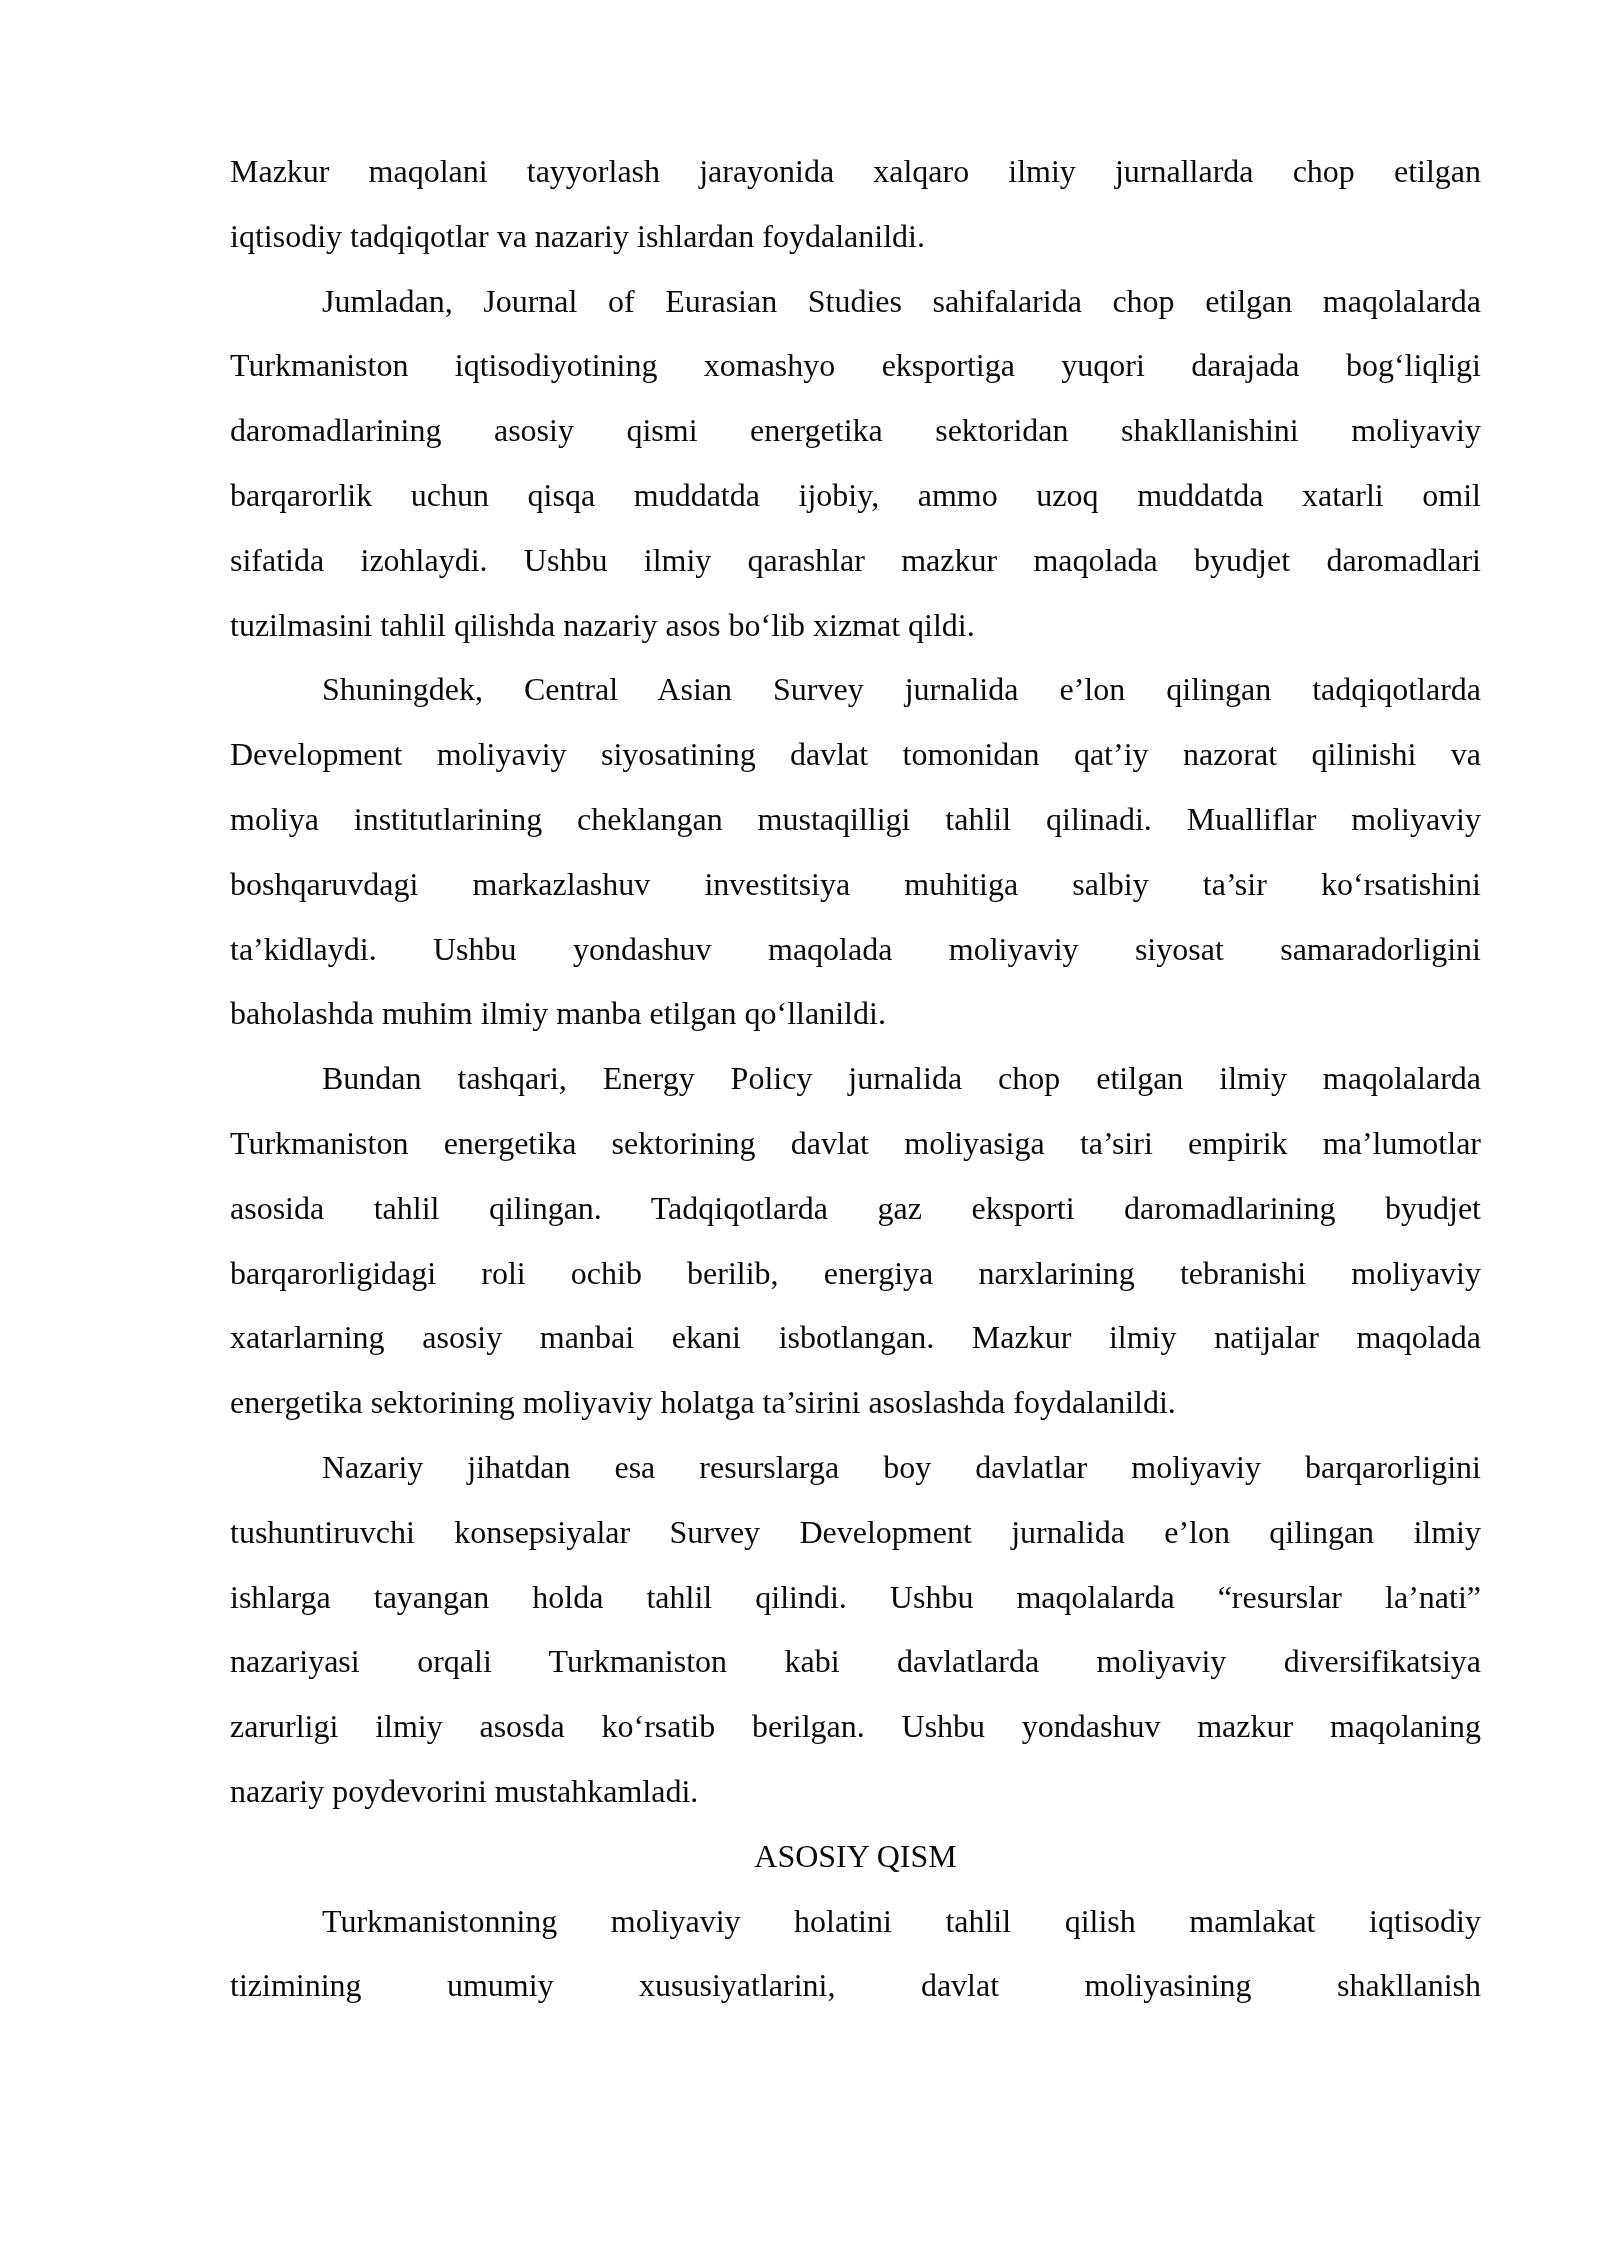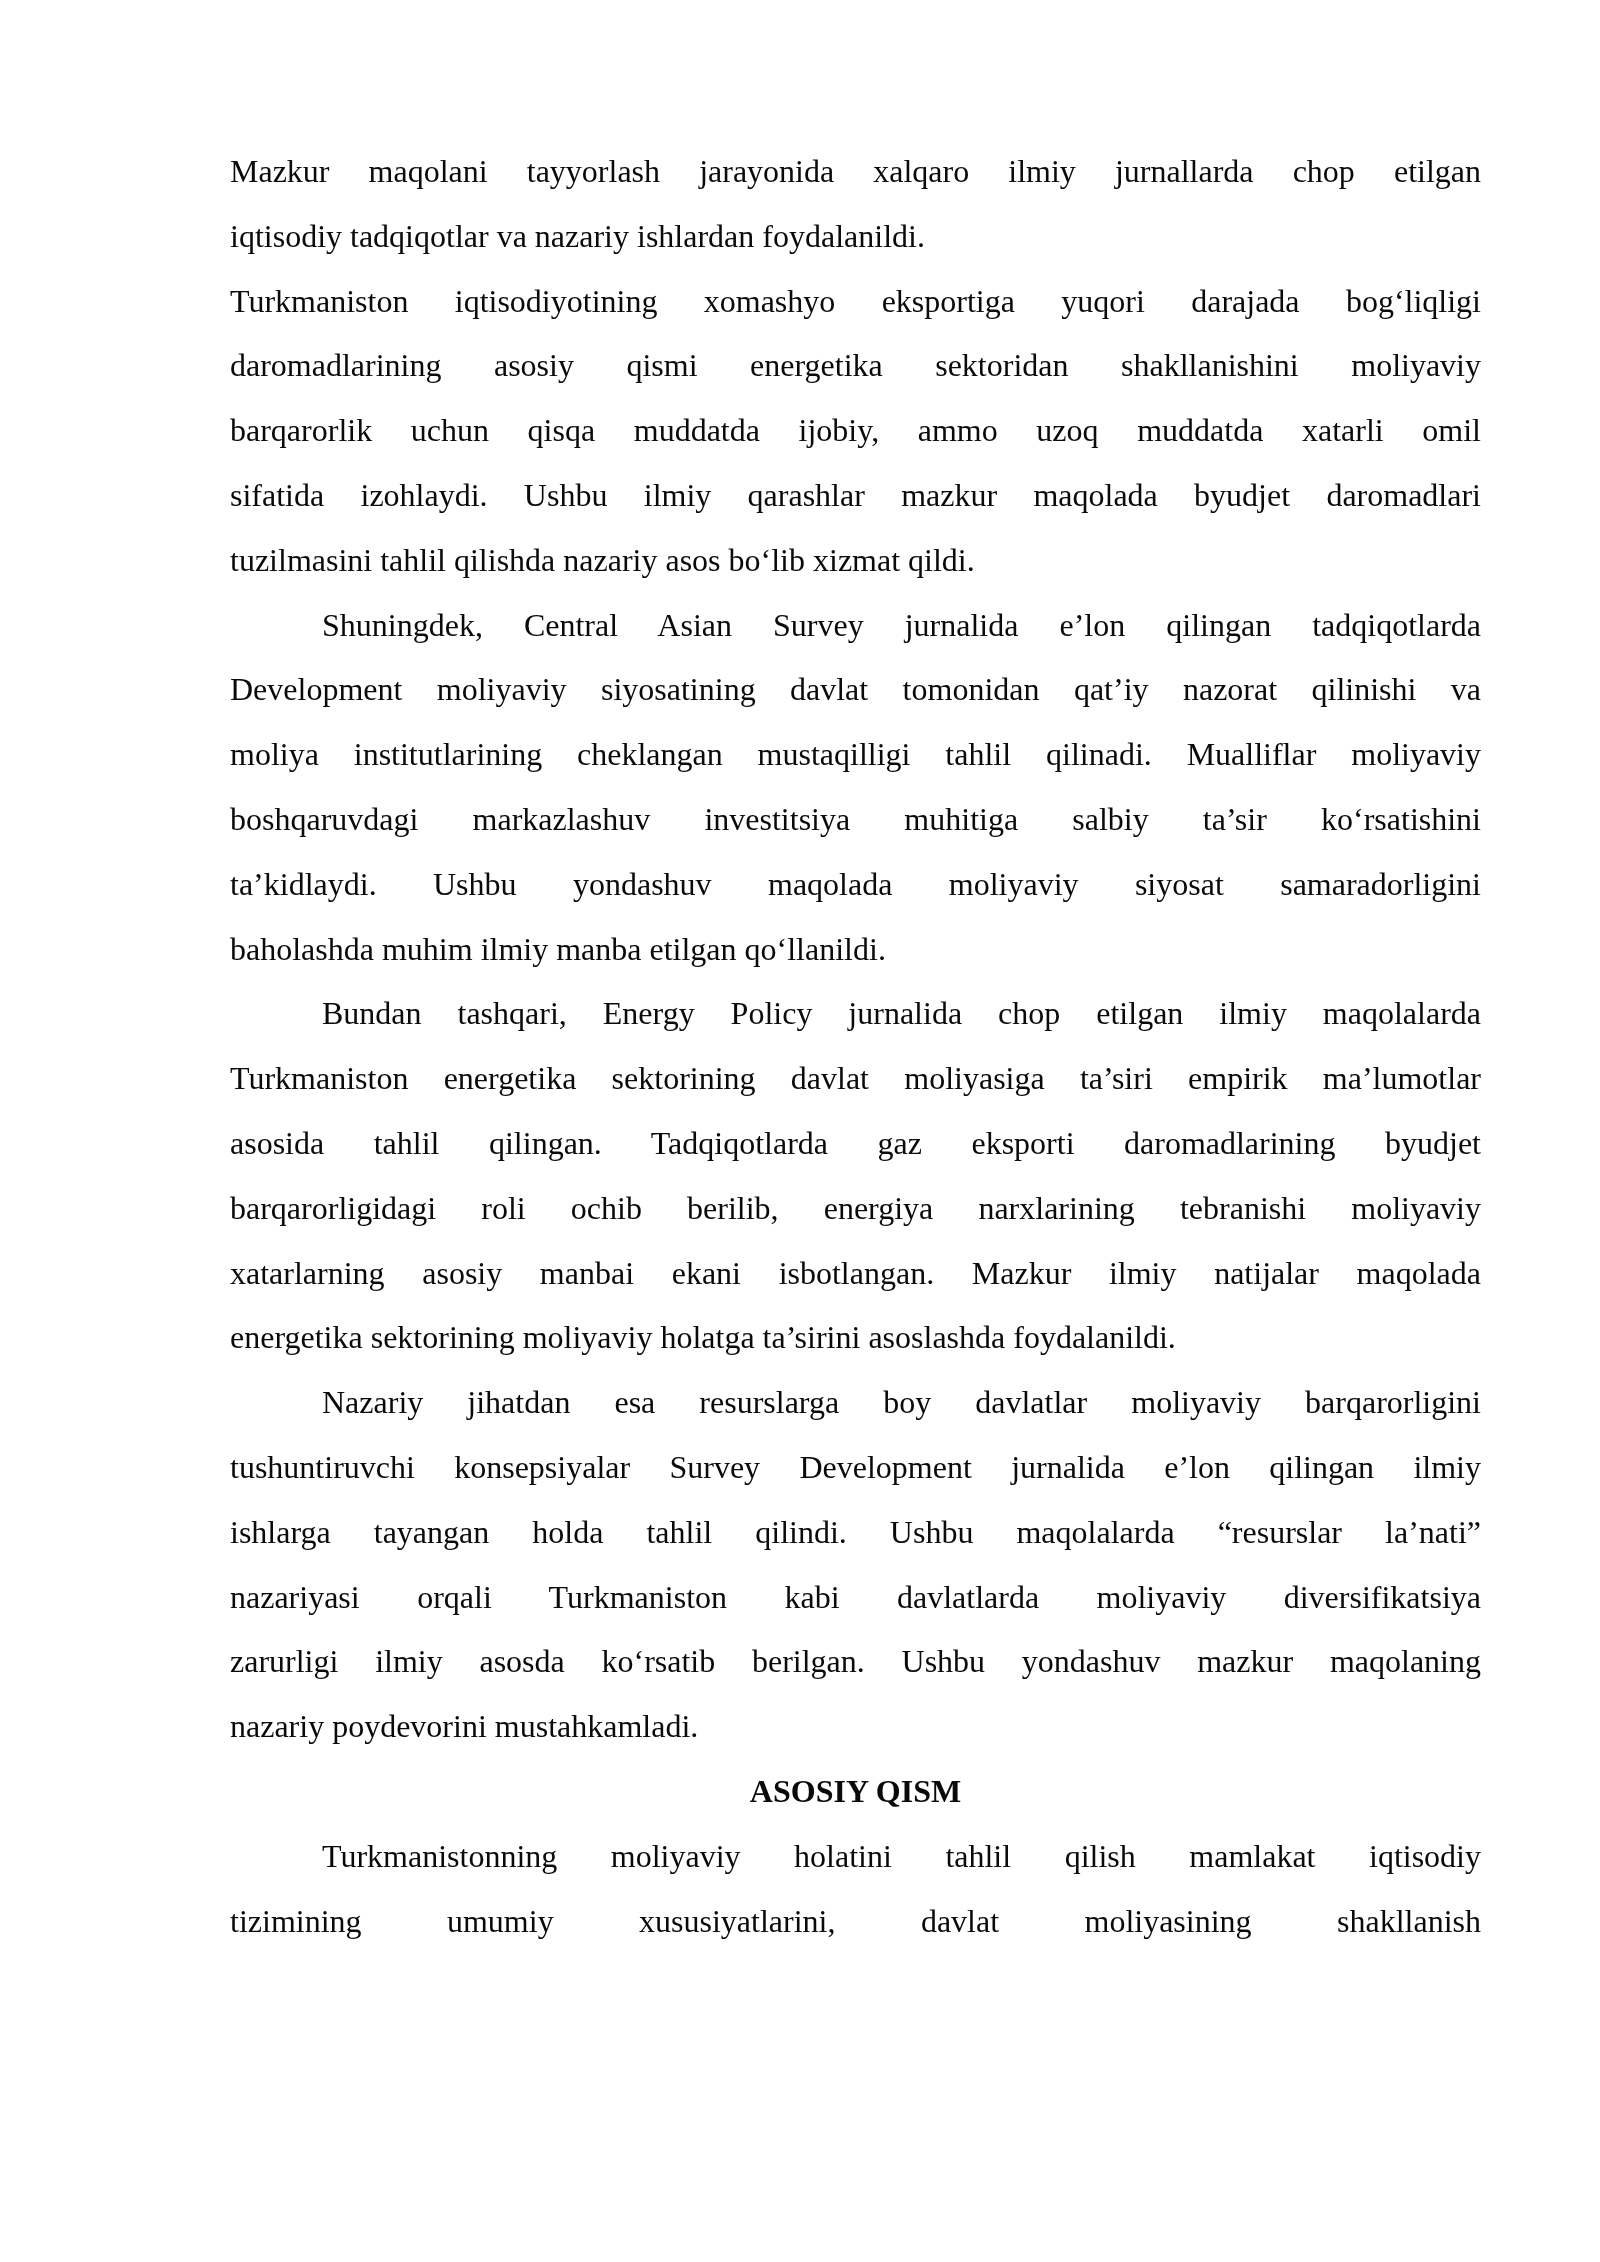--- a/index.html
+++ b/index.html
@@ -26,32 +26,33 @@
     text-align-last: justify;
     white-space: normal;
     color: #0a0a0a;
   }
   .line.indent { padding-left: 92px; }
   .line.end {
     text-align: left;
     text-align-last: left;
   }
   .line.heading {
-    font-weight: bold;
+    font-weight: normal;
     text-align: center;
     text-align-last: center;
   }
 </style>
 </head>
 <body>
 
 <div class="page">
   <div class="text-block">
       <div class="line">Mazkur maqolani tayyorlash jarayonida xalqaro ilmiy jurnallarda chop etilgan</div>
       <div class="line end">iqtisodiy tadqiqotlar va nazariy ishlardan foydalanildi.</div>
+      <div class="line indent">Jumladan, Journal of Eurasian Studies sahifalarida chop etilgan maqolalarda</div>
       <div class="line">Turkmaniston iqtisodiyotining xomashyo eksportiga yuqori darajada bog‘liqligi</div>
       <div class="line">daromadlarining asosiy qismi energetika sektoridan shakllanishini moliyaviy</div>
       <div class="line">barqarorlik uchun qisqa muddatda ijobiy, ammo uzoq muddatda xatarli omil</div>
       <div class="line">sifatida izohlaydi. Ushbu ilmiy qarashlar mazkur maqolada byudjet daromadlari</div>
       <div class="line end">tuzilmasini tahlil qilishda nazariy asos bo‘lib xizmat qildi.</div>
       <div class="line indent">Shuningdek, Central Asian Survey jurnalida e’lon qilingan tadqiqotlarda</div>
       <div class="line">Development moliyaviy siyosatining davlat tomonidan qat’iy nazorat qilinishi va</div>
       <div class="line">moliya institutlarining cheklangan mustaqilligi tahlil qilinadi. Mualliflar moliyaviy</div>
       <div class="line">boshqaruvdagi markazlashuv investitsiya muhitiga salbiy ta’sir ko‘rsatishini</div>
       <div class="line">ta’kidlaydi. Ushbu yondashuv maqolada moliyaviy siyosat samaradorligini</div>

